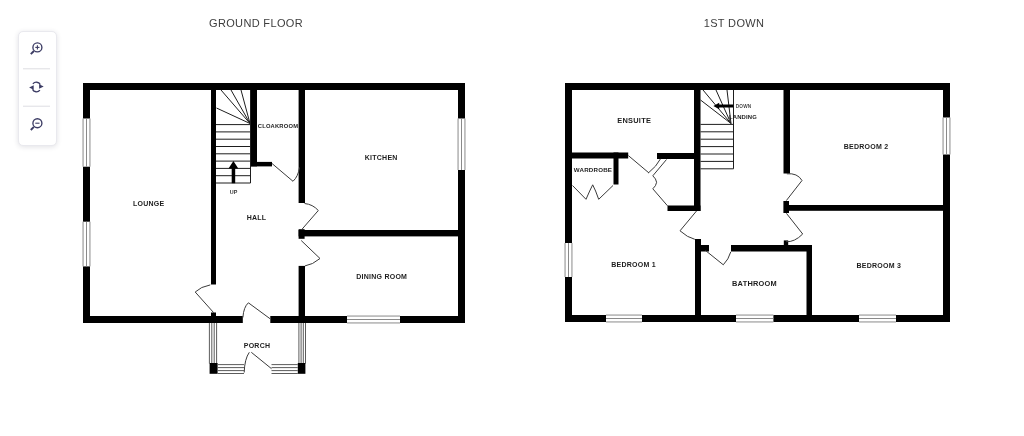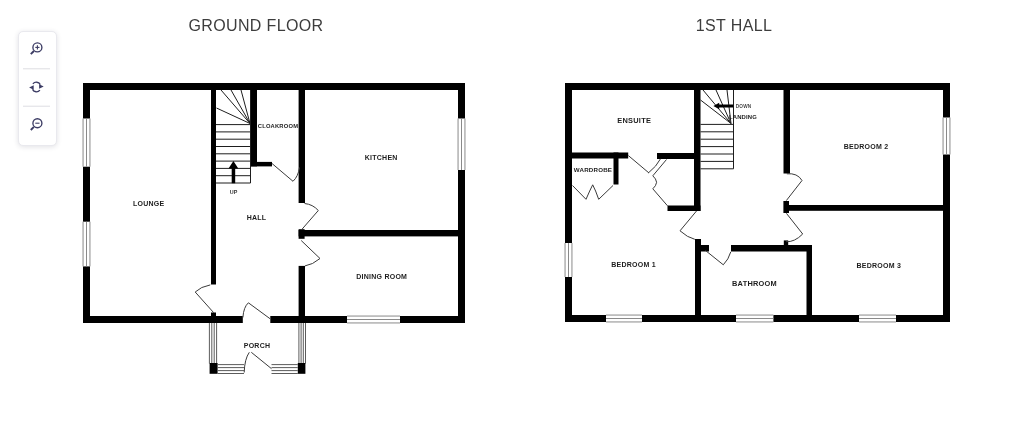--- a/index.html
+++ b/index.html
@@ -1,24 +1,24 @@
 <!DOCTYPE html>
 <html><head>
 <meta charset="utf-8">
 <style>
 html,body{margin:0;padding:0;background:#ffffff;width:1024px;height:436px;overflow:hidden;}
 body{font-family:"Liberation Sans",sans-serif;position:relative;}
-.title{position:absolute;color:#3d3d3d;font-size:16px;letter-spacing:.35px;white-space:nowrap;transform:translateX(-50%);}
+.title{position:absolute;color:#3d3d3d;font-size:11px;letter-spacing:.35px;white-space:nowrap;transform:translateX(-50%);}
 </style>
 </head>
 <body>
 
 <div class="title" style="left:256px;top:17px;filter:opacity(0.999)">GROUND FLOOR</div>
 
-<div class="title" style="left:734px;top:17px;filter:opacity(0.999)">1ST HALL</div>
+<div class="title" style="left:734px;top:17px;filter:opacity(0.999)">1ST DOWN</div>
 
 <div style="position:absolute;left:18px;top:31px;width:37px;height:113px;background:#fff;border:1px solid #e9e9ee;border-radius:5px;box-shadow:0 1px 5px rgba(40,40,70,0.14);"></div>
 <svg width="1024" height="436" viewBox="0 0 1024 436" style="position:absolute;left:0;top:0;filter:opacity(0.999)">
 
 <g stroke="#3c3c64" fill="none" stroke-width="1.35">
 <circle cx="37.4" cy="47.4" r="4.5"></circle>
 <line x1="33.9" y1="51" x2="30.8" y2="54.2" stroke-width="1.9"></line>
 <line x1="35.3" y1="47.4" x2="39.5" y2="47.4" stroke-width="1.1"></line>
 <line x1="37.4" y1="45.3" x2="37.4" y2="49.5" stroke-width="1.1"></line>
 </g>

